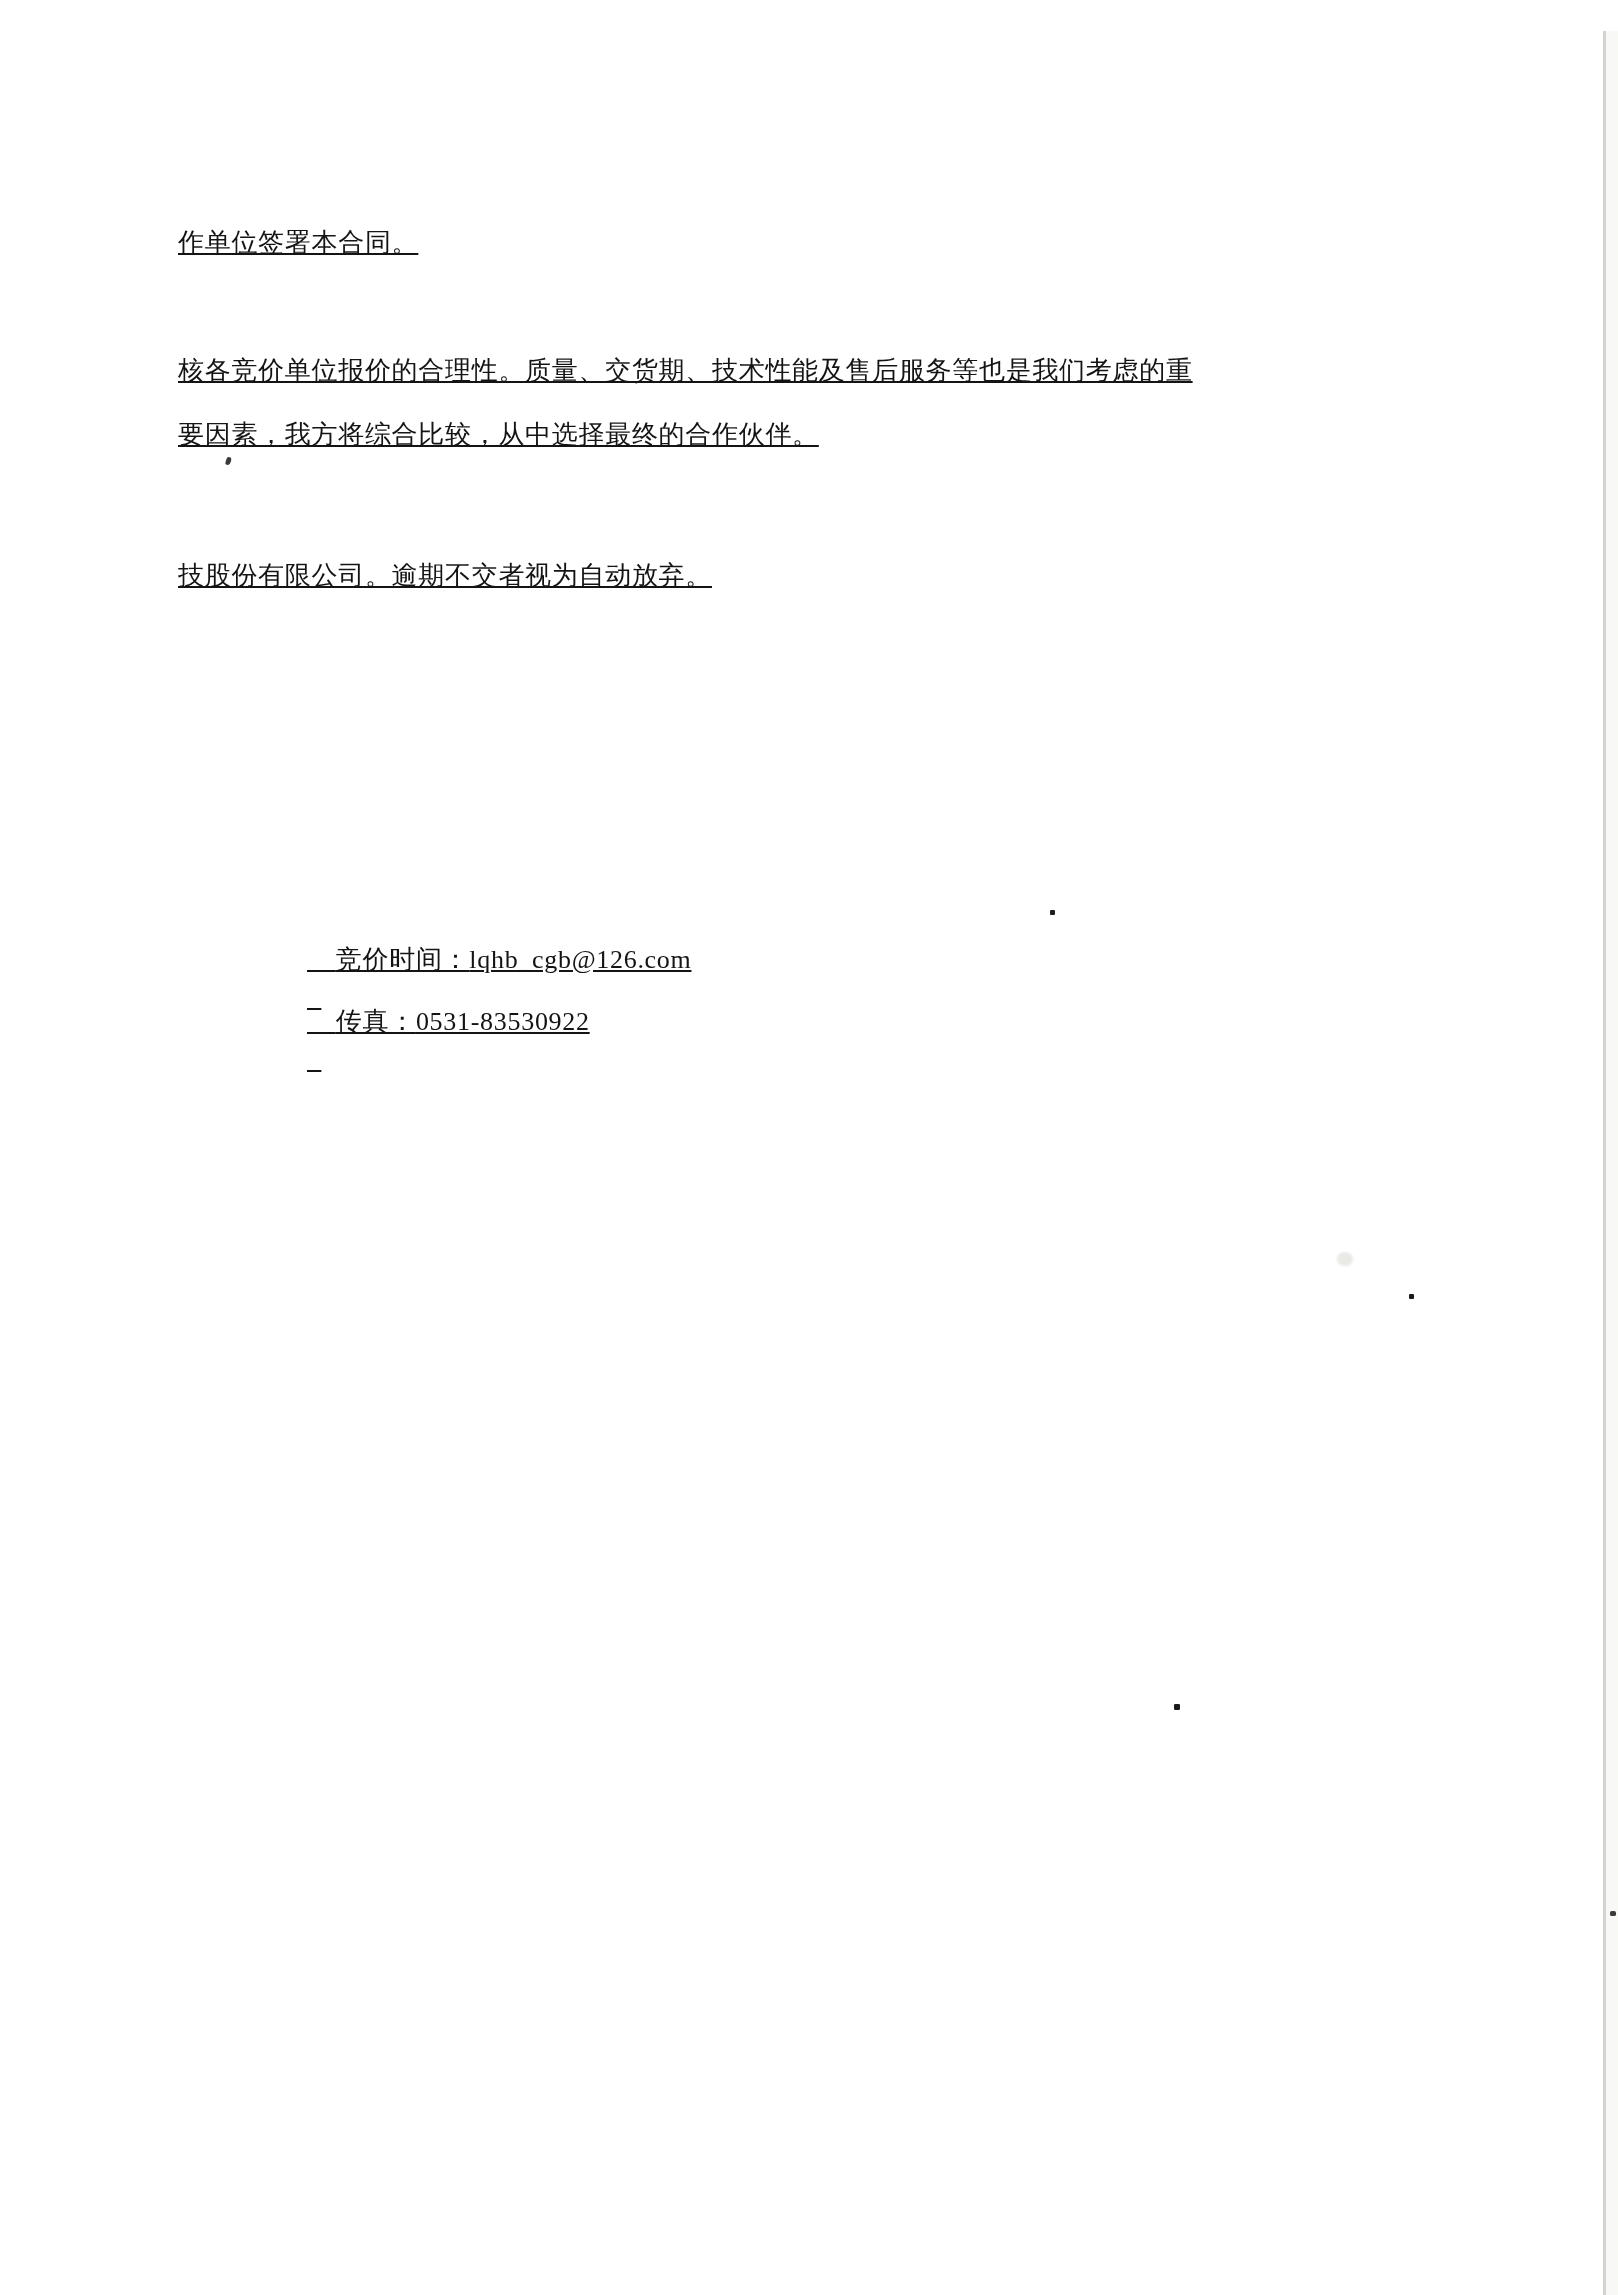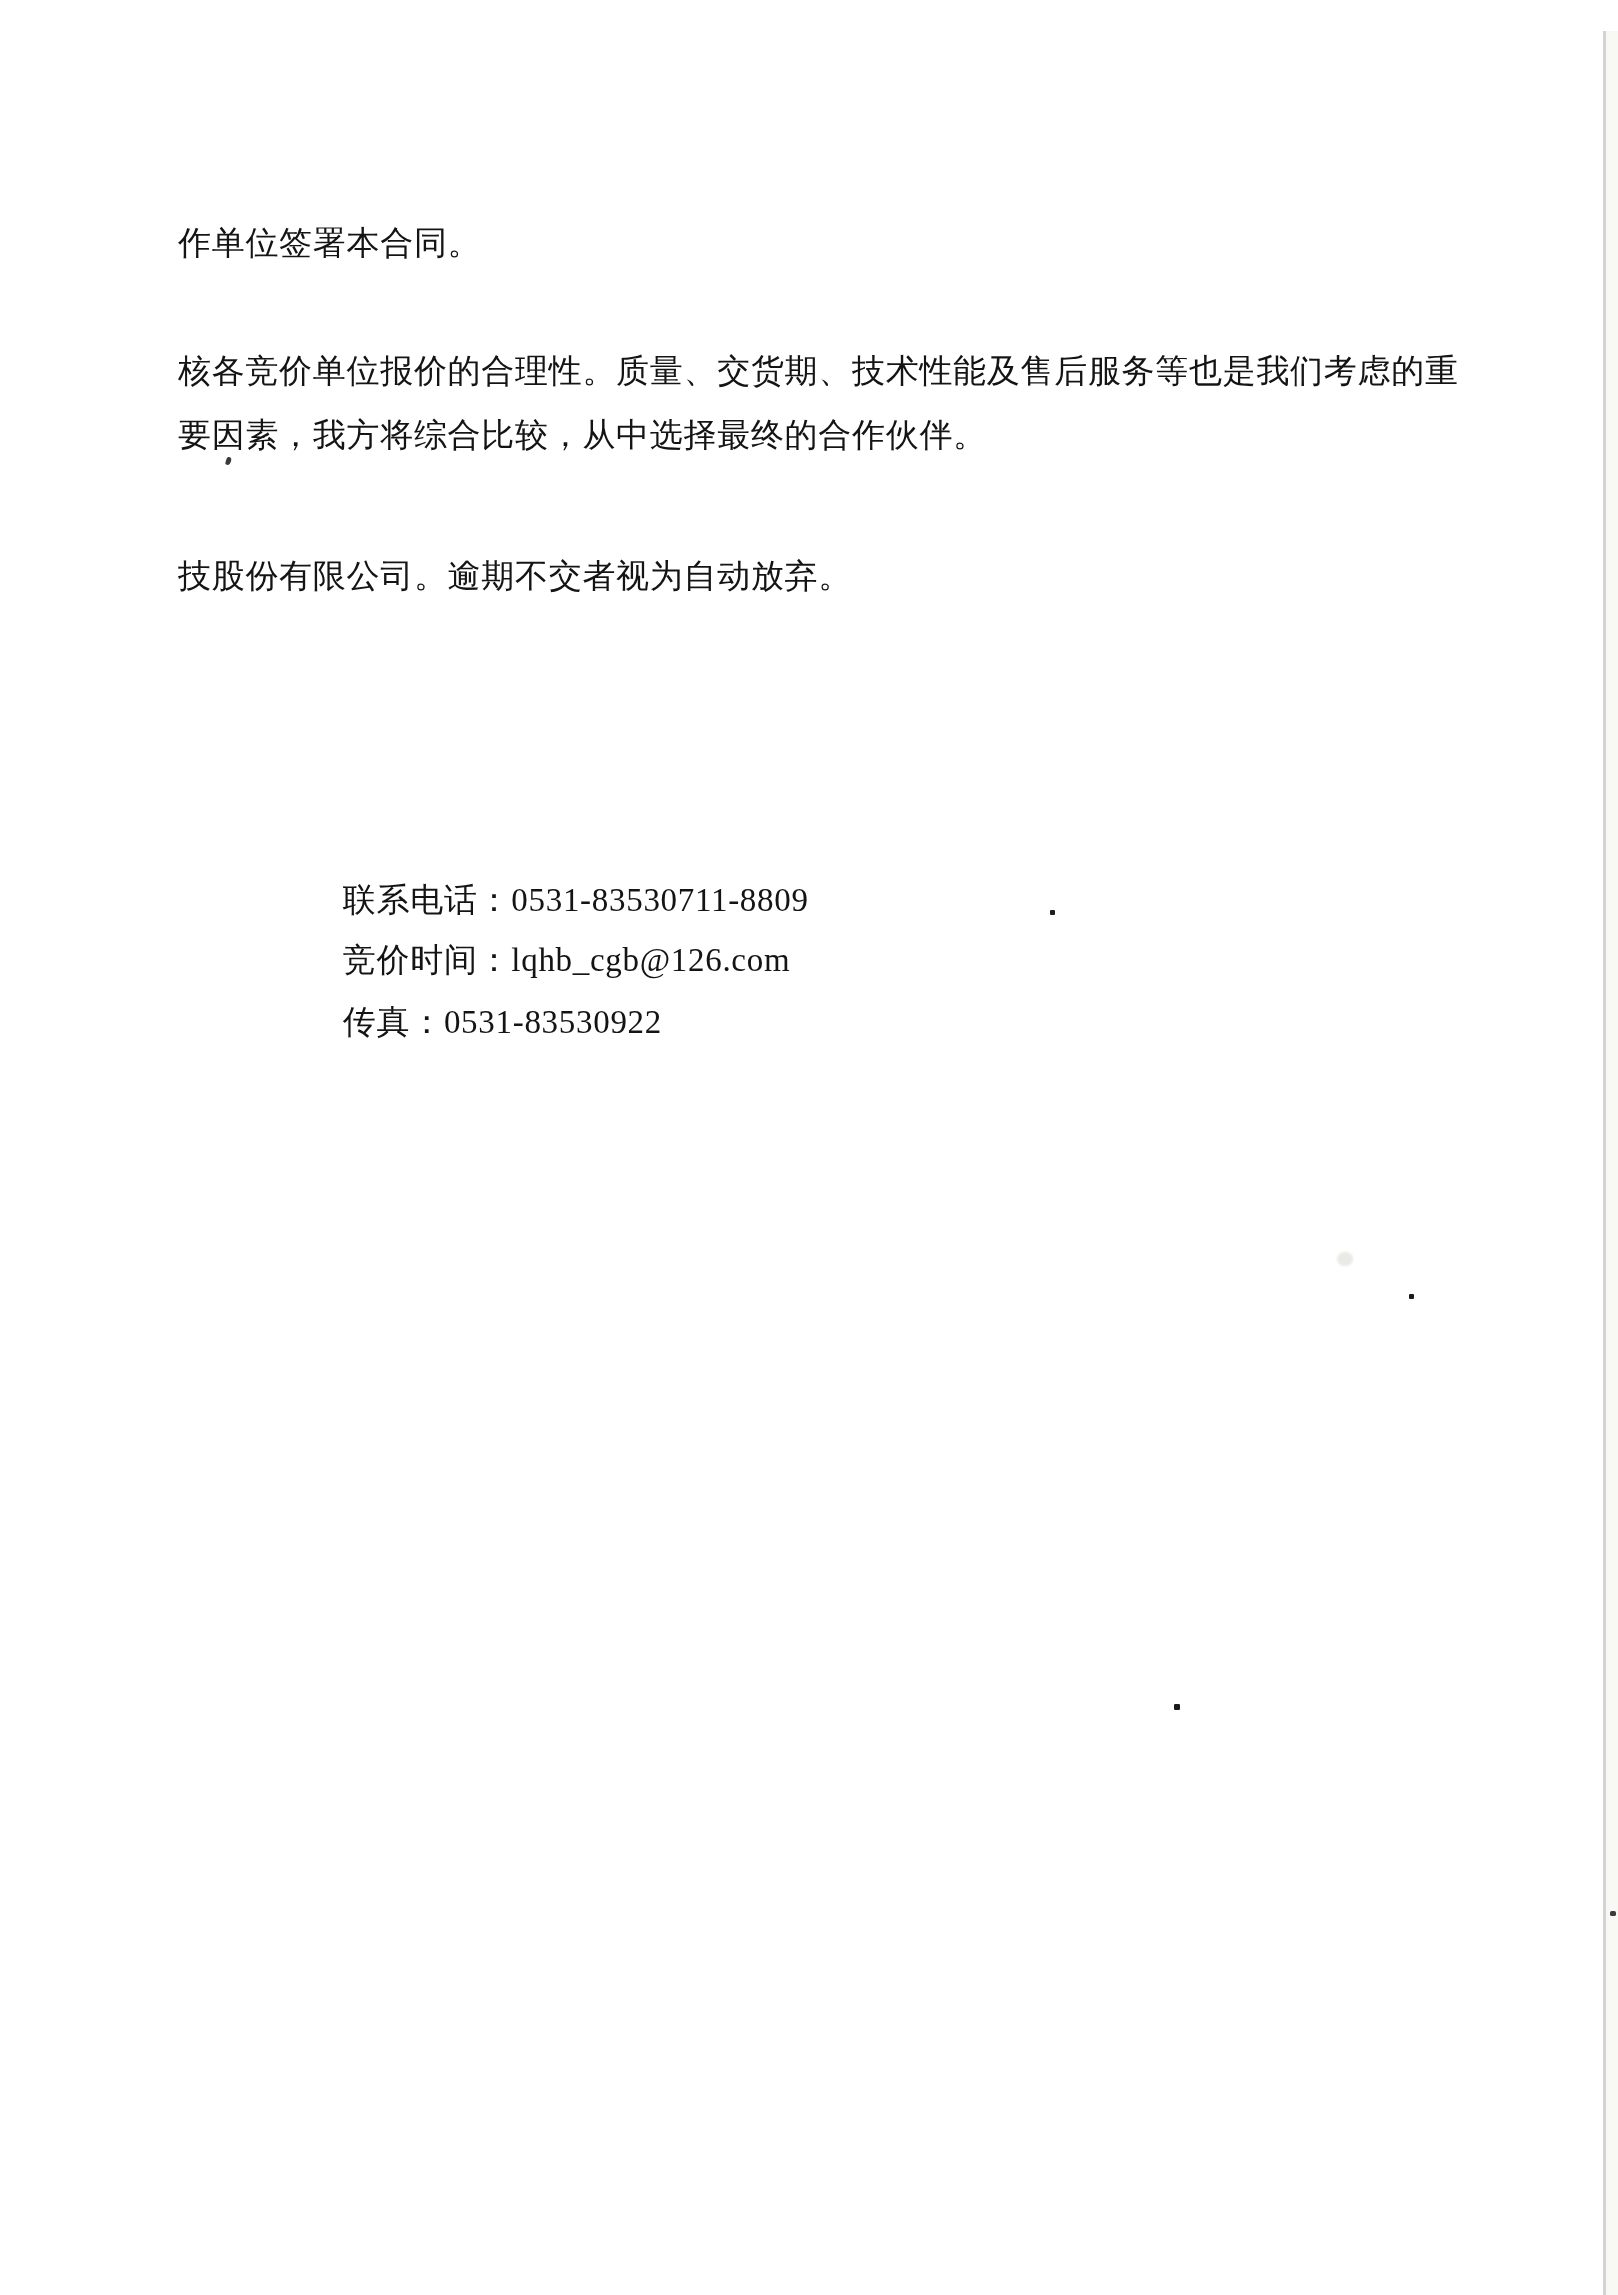--- a/index.html
+++ b/index.html
@@ -11,25 +11,26 @@
     position: relative;
     width: 1618px;
     height: 2295px;
     background: #ffffff;
     overflow: hidden;
     font-family: "Liberation Serif", "DejaVu Serif", serif;
     color: #141414;
   }
   .ln {
     position: absolute;
-    font-size: 33px;
+    font-size: 26px;
     line-height: 38px;
     letter-spacing: 0.7px;
     white-space: pre;
     color: #141414;
+    text-decoration: underline;
   }
   
   .l1 { left: 178px; top: 224px; }
   .l2 { left: 246px; top: 291px; }
   .l3 { left: 178px; top: 352px; }
   .l4 { left: 178px; top: 416px; }
   .l5 { left: 246px; top: 480px; }
   .l6 { left: 178px; top: 544px; margin-top: 13px; }
   .l7 { left: 246px; top: 608px; }
   
@@ -71,23 +72,20 @@
 </head>
 <body>
 
 <div class="page">
 
   <div class="ln l1">作单位签署本合同。</div>
   <div class="ln l4">要因素，我方将综合比较，从中选择最终的合作伙伴。</div>
   <div class="ln l3">核各竞价单位报价的合理性。质量、交货期、技术性能及售后服务等也是我们考虑的重</div>
   <div class="ln l6">技股份有限公司。逾期不交者视为自动放弃。</div>
 
-  <div class="ln c2">
-    <span>联系电话：</span><span>0531-83530711-8809</span>
-  </div>
   <div class="ln c3">
     <span>竞价时间：</span><span>lqhb_cgb@126.com</span>
   </div>
   <div class="ln c4">
     <span>传真：</span><span>0531-83530922</span>
   </div>
 
   <div class="scan-edge-tint"></div>
   <div class="scan-edge-line"></div>
   <div class="speck s1"></div>

